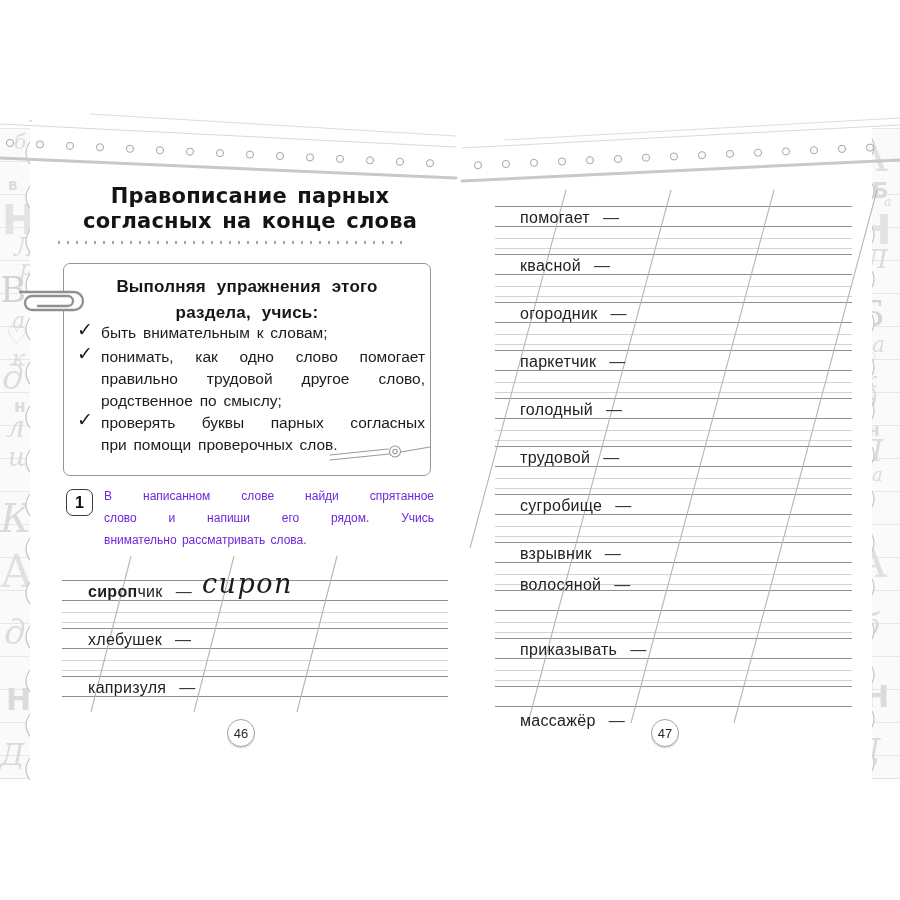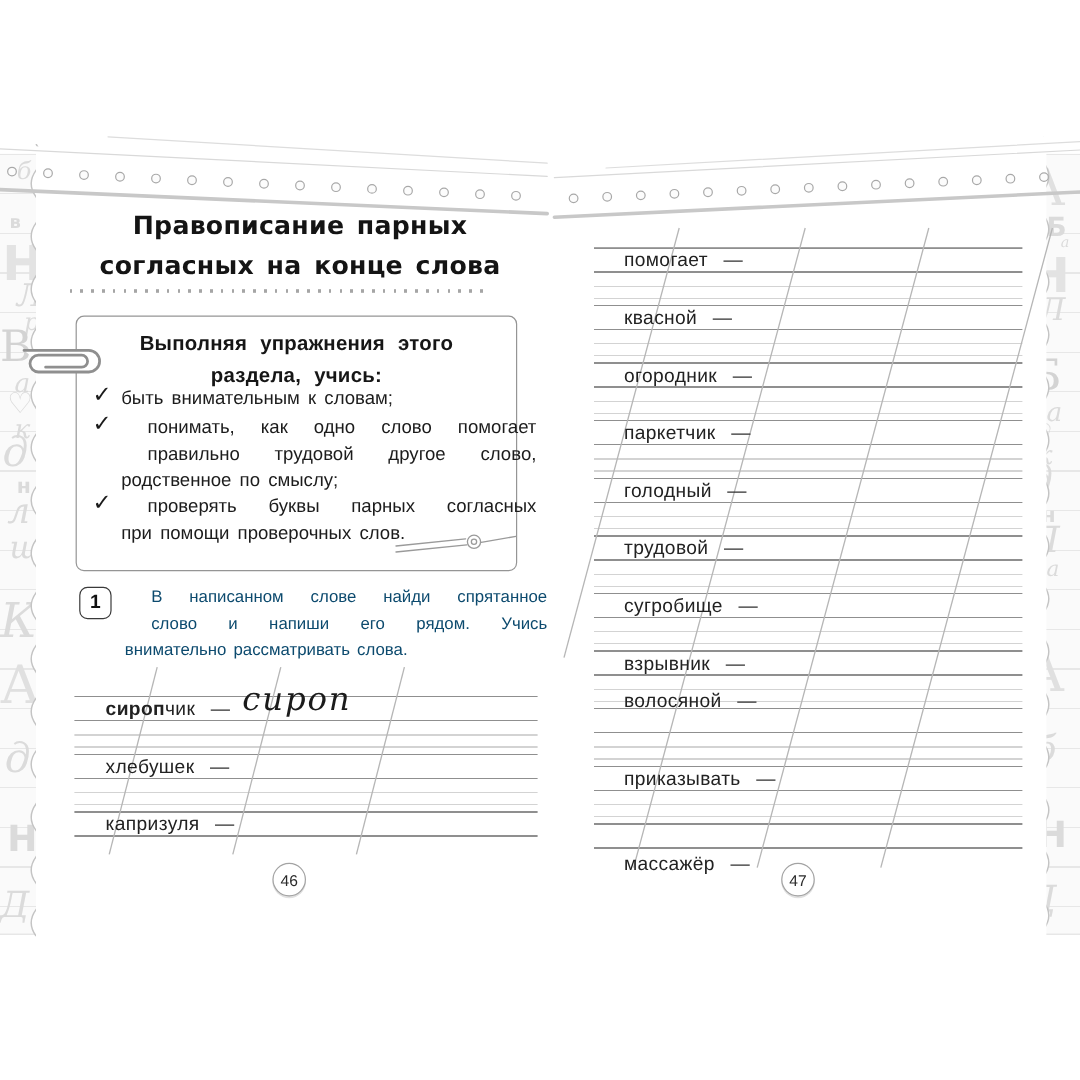--- a/index.html
+++ b/index.html
@@ -67,28 +67,28 @@
     background:repeating-linear-gradient(to right,#a5a5a5 0 2.2px, transparent 2.2px 9px); }
 
   .info-box { position:absolute; left:63px; top:263px; width:368px; height:213px;
     border:1.3px solid #959595; border-radius:7px; background:#fff; }
   .box-head { position:absolute; left:63px; width:368px; text-align:center;
     font-weight:bold; font-size:17px; color:#161616; word-spacing:6px; letter-spacing:0.2px; }
   .check { position:absolute; left:77px; font-family:"DejaVu Sans", sans-serif;
     font-size:19px; color:#1a1a1a; }
   .box-line { position:absolute; left:101px; width:324px; font-size:15.5px;
     color:#1c1c1c; word-spacing:2.5px; white-space:nowrap; }
-  .just { white-space:normal; text-align:justify; text-align-last:justify;margin-left:22px; }
+  .just { white-space:normal; text-align:justify; text-align-last:justify; }
 
   .ex-num { position:absolute; left:66px; top:489px; width:27px; height:27px;
     border:1.7px solid #3a3a3a; border-radius:7px;
     display:flex; align-items:center; justify-content:center;
     font-weight:bold; font-size:16px; color:#111; background:#fff; }
-  .ex-line { position:absolute; left:104px; width:330px; font-size:14px;
-    color:#0c4a6e; word-spacing:2px; white-space:nowrap; }
+  .ex-line { position:absolute; left:104px; width:330px; font-size:12px;
+    color:#6d28d9; word-spacing:2px; white-space:nowrap; }
 
   .page-circle { position:absolute; width:28px; height:28px; border-radius:50%;
     border:1.1px solid #a3a3a3; background:#fff; box-shadow:0 1.5px 0 #e0e0e0;
     display:flex; align-items:center; justify-content:center;
     font-size:13px; color:#2a2a2a; }
 </style>
 </head>
 <body>
 
 <div class="backing backing-left">
@@ -188,21 +188,21 @@
         <circle cx="730" cy="153.9" r="3.6"></circle>
       <circle cx="758" cy="152.7" r="3.6"></circle>
         <circle cx="786" cy="151.4" r="3.6"></circle>
       <circle cx="814" cy="150.2" r="3.6"></circle>
         <circle cx="842" cy="148.9" r="3.6"></circle>
       <circle cx="870" cy="147.6" r="3.6"></circle>
     </g>
   </g>
 </svg>
 
-<div class="title" style="top:176px">Правописание парных</div>
+<div class="title" style="top:184px">Правописание парных</div>
 <div class="title" style="top:209px">согласных на конце слова</div>
 <div class="dotted"></div>
 
 <div class="info-box"></div>
 <div class="box-head" style="top:277px">Выполняя упражнения этого</div>
 <div class="box-head" style="top:303px">раздела, учись:</div>
 
 <span class="check" style="top:318px">✓</span>
 <div class="box-line" style="top:324px">быть внимательным к словам;</div>
 

